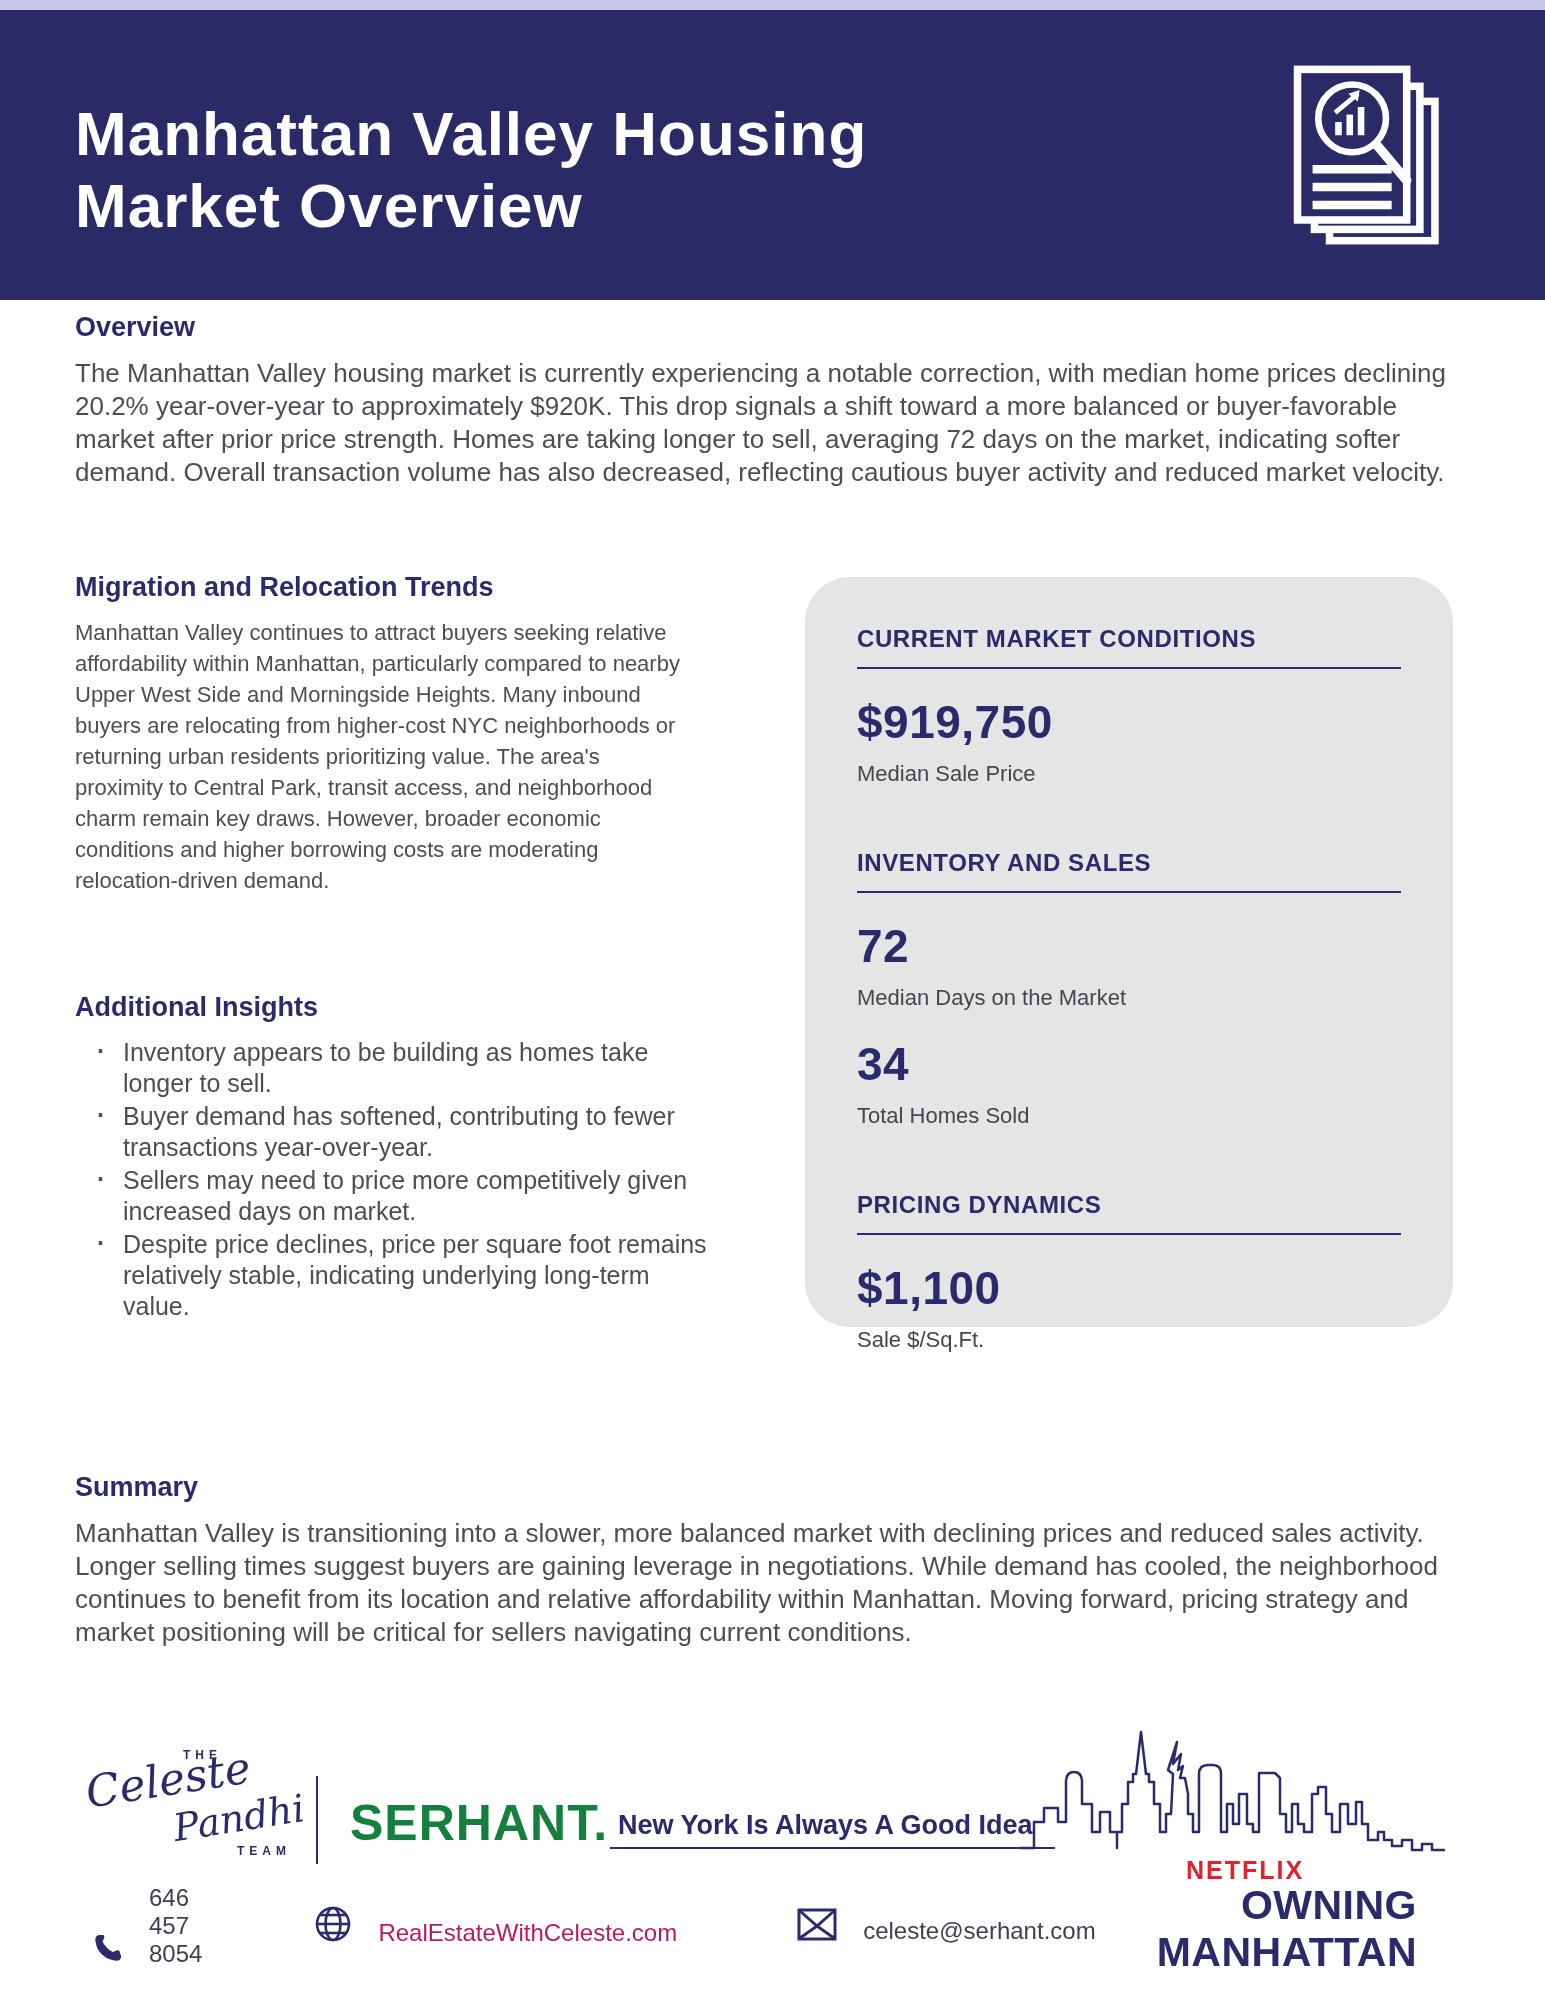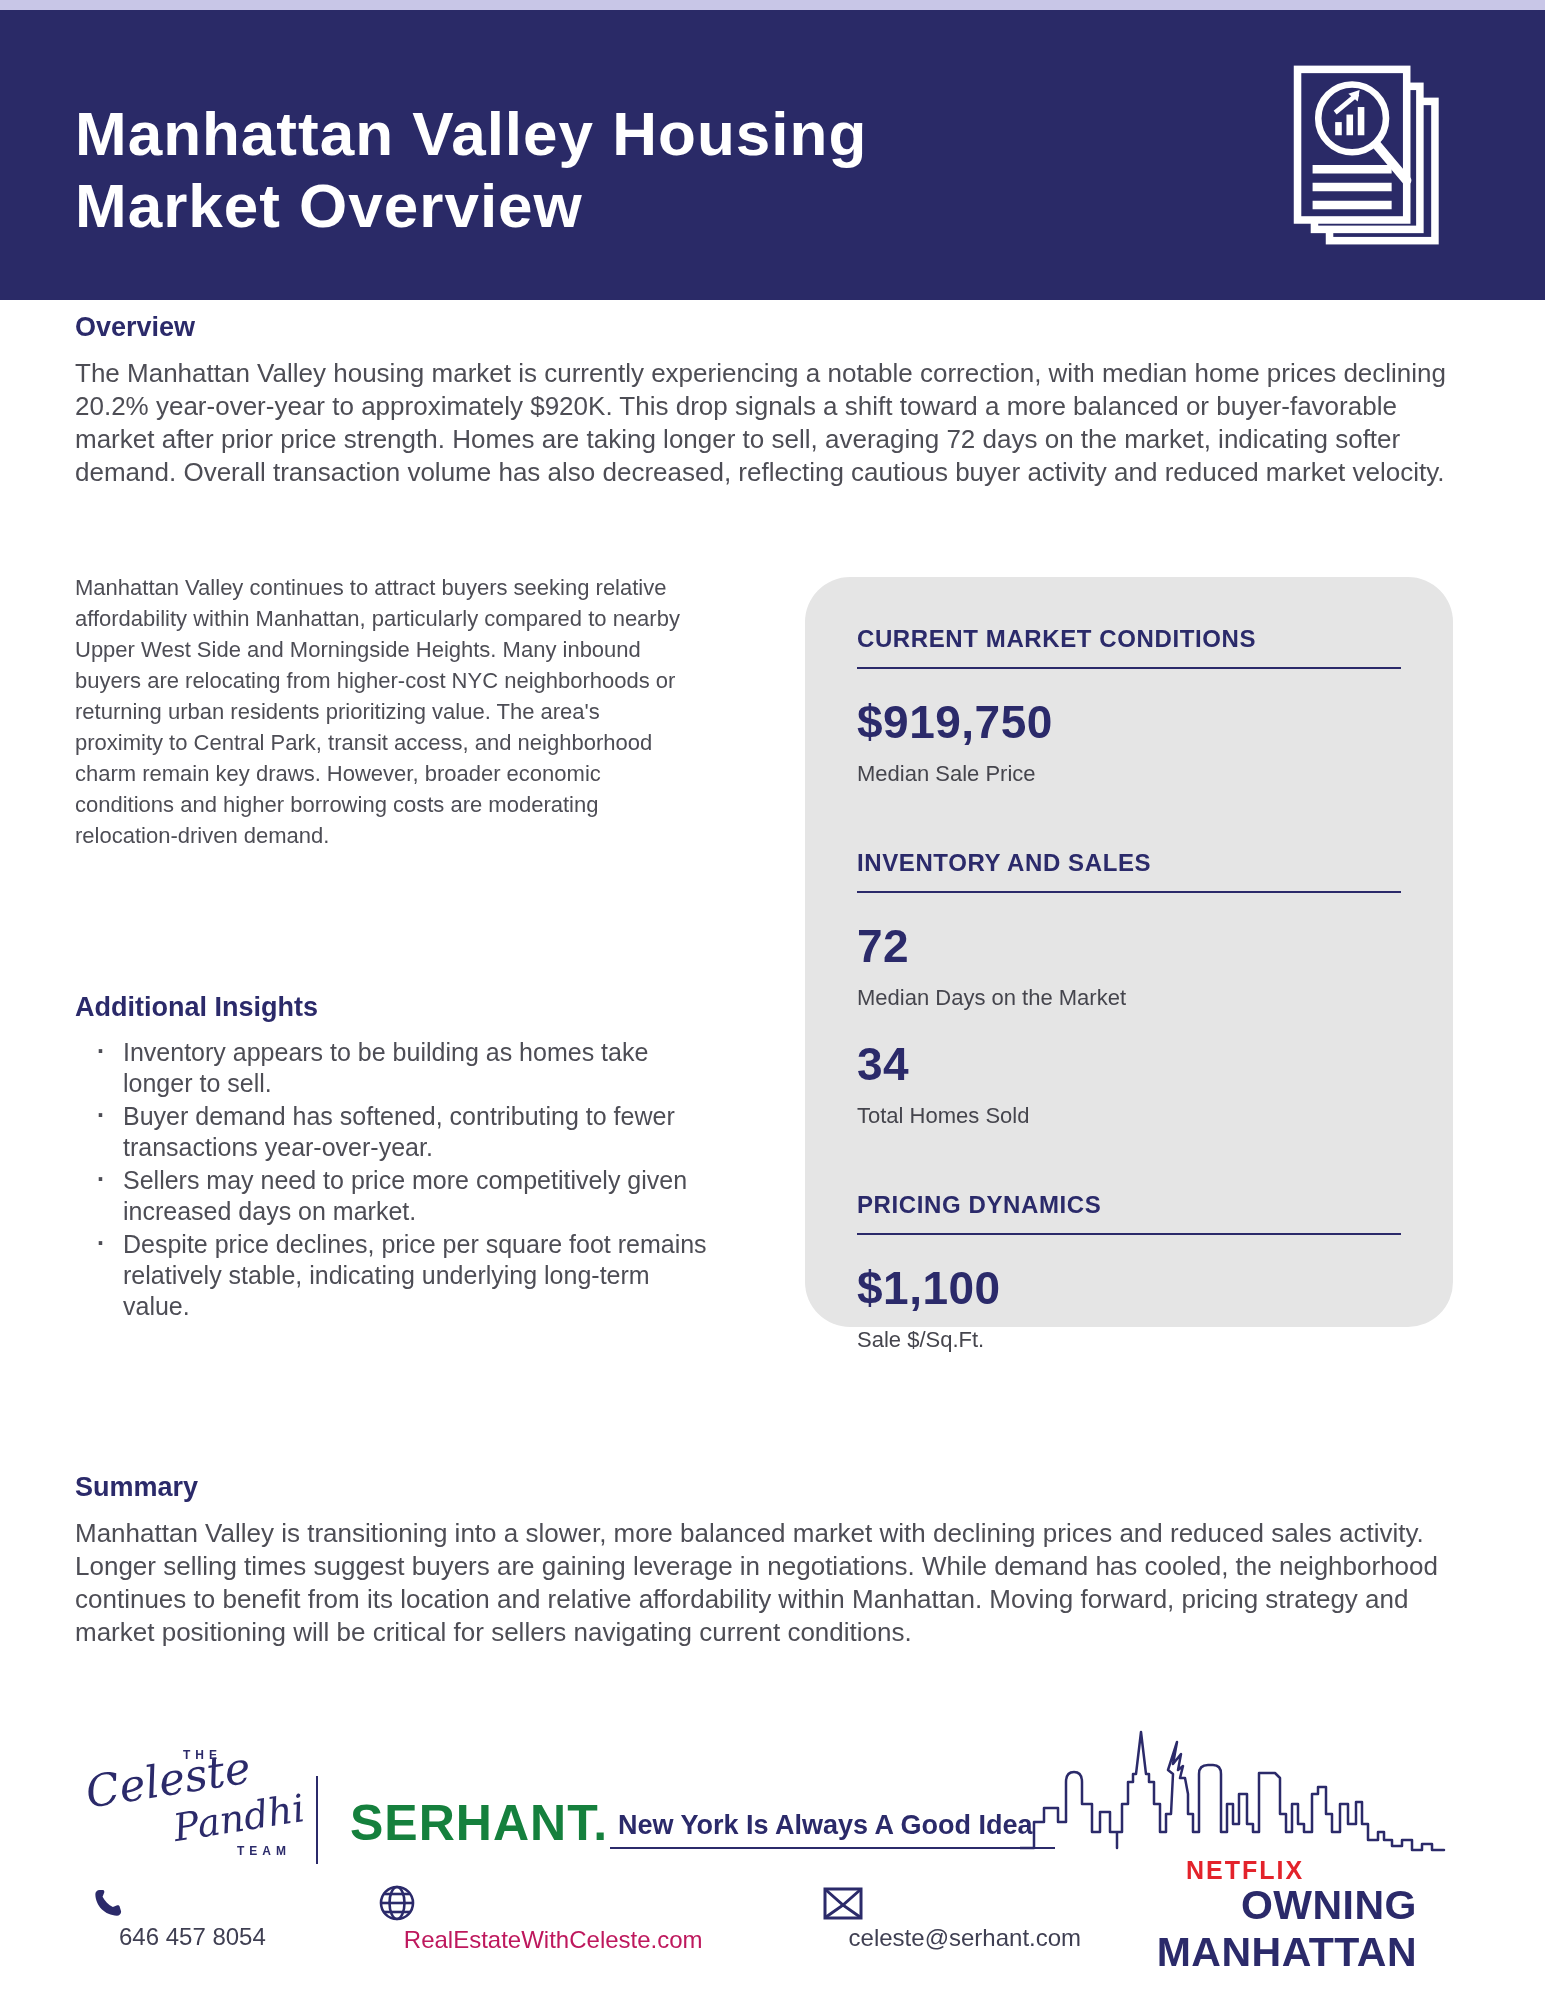--- a/index.html
+++ b/index.html
@@ -51,21 +51,21 @@
         padding-bottom:6px;}
   .tagline{color:#2b2a6a;font-size:27px;font-weight:700;padding-left:8px;white-space:nowrap;}
   .skyline{position:absolute;left:1020px;top:1652px;}
   .netflix{position:absolute;left:1073px;top:1856px;width:344px;text-align:center;color:#e3232b;
         font-size:25px;font-weight:700;letter-spacing:2px;}
   .show-title{position:absolute;left:1073px;top:1882px;width:344px;text-align:right;color:#2b2a6a;
         font-size:41px;font-weight:700;letter-spacing:0.5px;}
 
   
   .contact-row{position:absolute;left:93px;top:1884px;width:1000px;display:flex;align-items:center;}
-  .contact{display:flex;align-items:flex-start;flex-direction:column;}
+  .contact{display:flex;align-items:flex-end;}
   .contact-text{font-size:24px;color:#3f3f52;margin-left:26px;}
   .contact-link{font-size:24px;color:#be185d;margin-left:26px;
         text-underline-offset:5px;cursor:pointer;}
   .c2{margin-left:112px;} .c3{margin-left:120px;}
 </style>
 </head>
 <body>
 
 <div class="page">
 
@@ -94,20 +94,21 @@
       </svg>
     </div>
   </div>
 
   <div class="overview">
     <p class="sec-heading h-navy">Overview</p>
     <p class="body-text">The Manhattan Valley housing market is currently experiencing a notable correction, with median home prices declining 20.2% year-over-year to approximately $920K. This drop signals a shift toward a more balanced or buyer-favorable market after prior price strength. Homes are taking longer to sell, averaging 72 days on the market, indicating softer demand. Overall transaction volume has also decreased, reflecting cautious buyer activity and reduced market velocity.</p>
   </div>
 
   <div class="leftcol">
+    <p class="sec-heading h-navy">Migration and Relocation Trends</p>
     <p class="body-text">Manhattan Valley continues to attract buyers seeking relative affordability within Manhattan, particularly compared to nearby Upper West Side and Morningside Heights. Many inbound buyers are relocating from higher-cost NYC neighborhoods or returning urban residents prioritizing value. The area's proximity to Central Park, transit access, and neighborhood charm remain key draws. However, broader economic conditions and higher borrowing costs are moderating relocation-driven demand.</p>
   </div>
 
   <div class="insights">
     <p class="sec-heading h-navy">Additional Insights</p>
     <ul class="bullets">
       <li>Inventory appears to be building as homes take longer to sell.</li>
       <li>Buyer demand has softened, contributing to fewer transactions year-over-year.</li>
       <li>Sellers may need to price more competitively given increased days on market.</li>
       <li>Despite price declines, price per square foot remains relatively stable, indicating underlying long-term value.</li>

